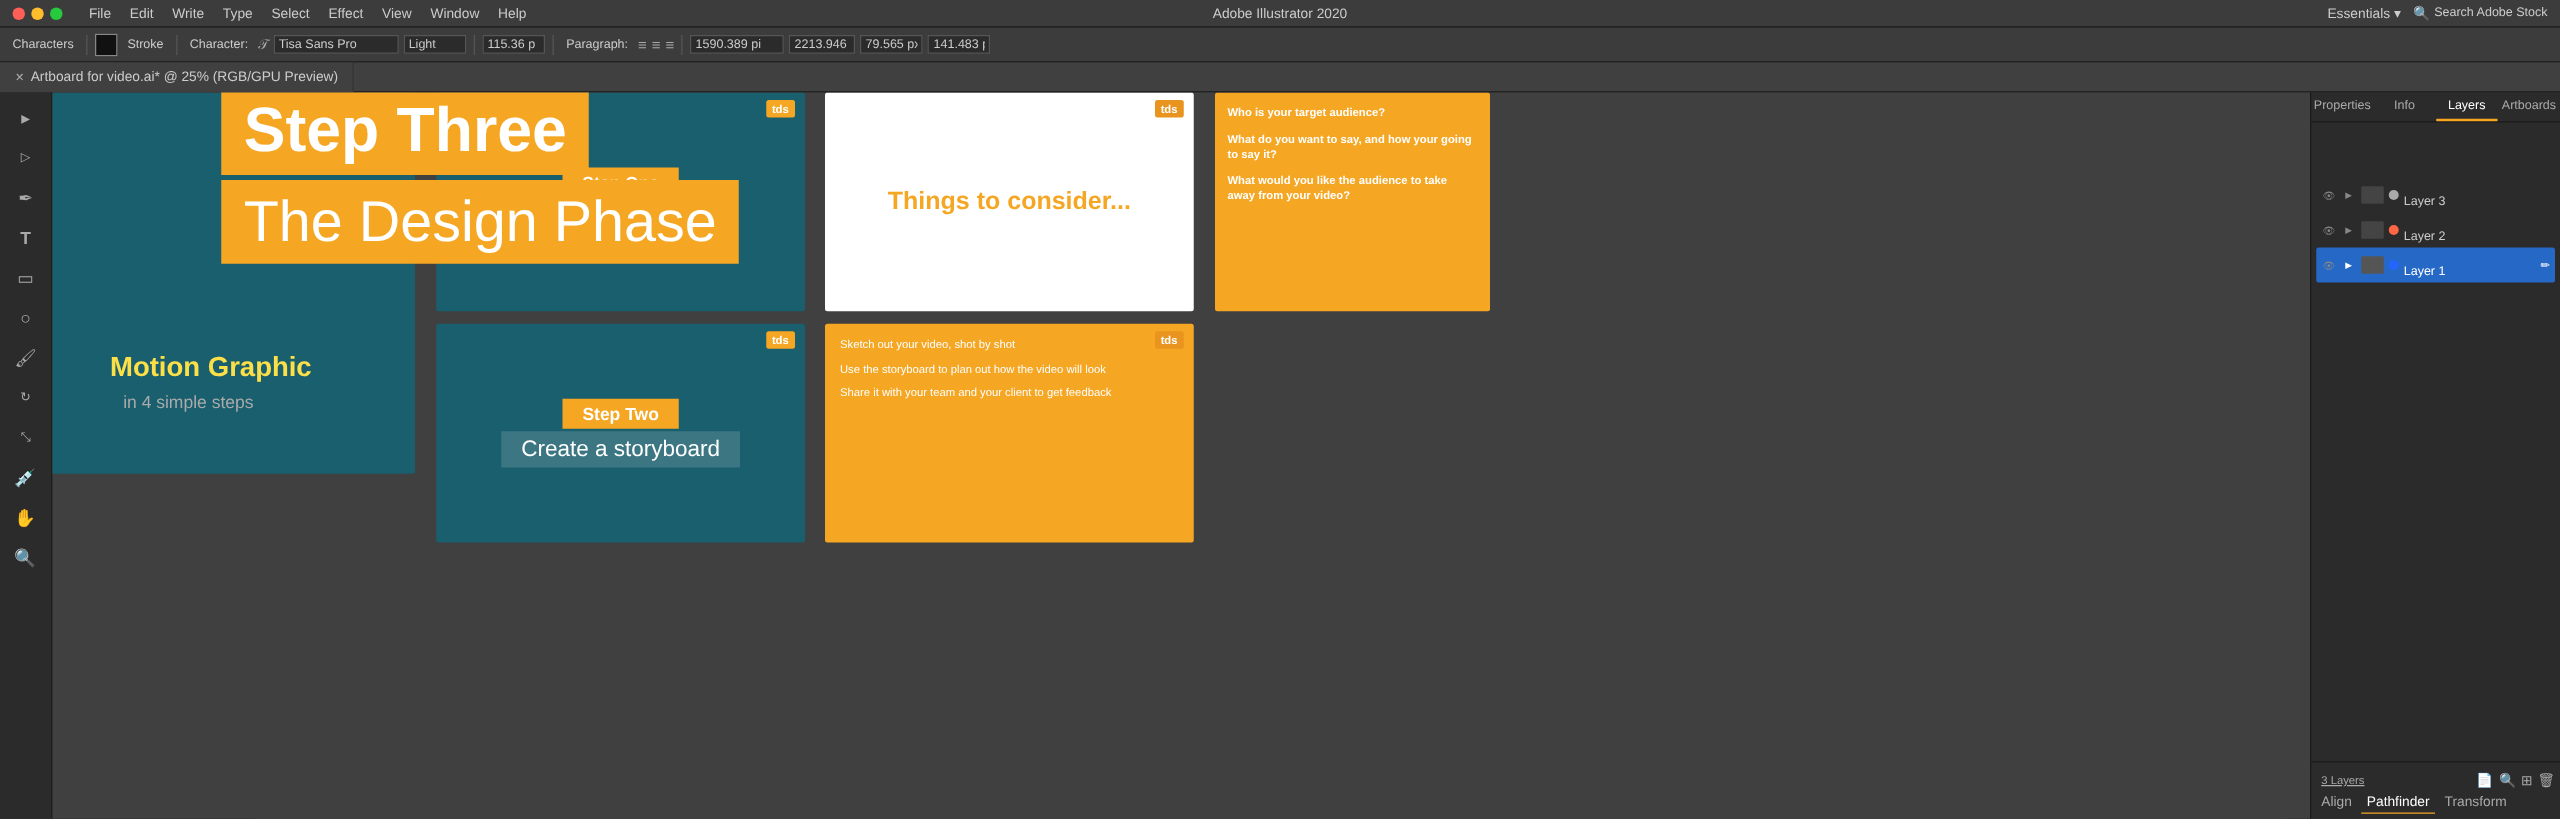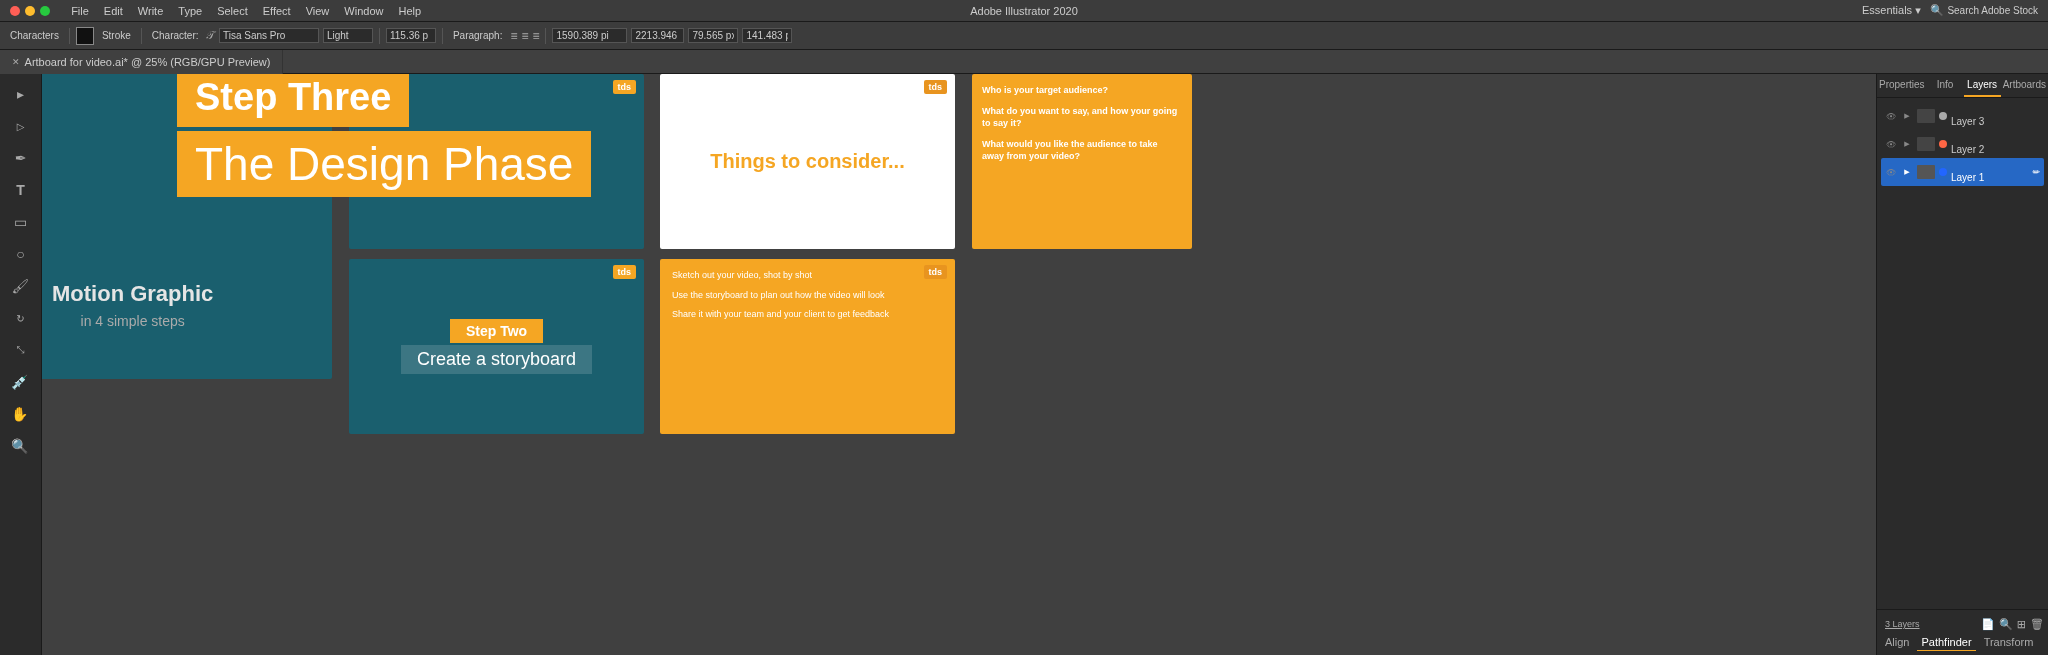--- a/index.html
+++ b/index.html
@@ -227,21 +227,21 @@
       left: 135px;
       z-index: 10;
     }
     .step-three-box {
       background: #f5a623;
       padding: 8px 18px;
       display: inline-block;
     }
     .step-three-title {
       color: white;
-      font-size: 38px;
+      font-size: 50px;
       font-weight: 900;
       line-height: 1.1;
     }
     .design-phase-box {
       background: #f5a623;
       padding: 8px 18px;
       display: inline-block;
       margin-top: 4px;
     }
     .design-phase-text {
@@ -309,26 +309,27 @@
       font-size: 9px;
       line-height: 1.5;
     }
     .storyboard-line {
       margin-bottom: 6px;
       font-weight: 500;
     }
 
     
     .right-panel {
-      width: 172px;
+      width: 200px;
       background: #2b2b2b;
       border-left: 1px solid #1a1a1a;
       flex-shrink: 0;
       display: flex;
       flex-direction: column;
+      gap: 40px;
     }
     .right-panel-tabs {
       display: flex;
       border-bottom: 1px solid #1a1a1a;
     }
     .right-tab {
       flex: 1;
       text-align: center;
       padding: 5px 2px;
       font-size: 10px;
@@ -511,21 +512,21 @@
       </div>
       <br>
       <div class="design-phase-box">
         <span class="design-phase-text">The Design Phase</span>
       </div>
     </div>
 
     <div class="slide-card slide-title">
       <div style="height:100%;position:relative;">
         <div style="position:absolute;bottom:50px;left:140px;text-align:center;">
-          <div style="color:#e5e5e5;font-size:22px;font-weight:bold;">Motion Graphic</div>
+          <div style="color:#fde047;font-size:22px;font-weight:bold;margin-left:36px;">Motion Graphic</div>
           <div style="color:#aaaaaa;font-size:14px;margin-top:6px;">in 4 simple steps</div>
         </div>
       </div>
     </div>
 
     <div class="slide-card slide-step-one">
       <div class="tds-tag">tds</div>
       <div class="step-one-inner">
         <div class="step-label-banner">Step One</div>
         <div class="step-subtitle-banner">Write a script</div>

